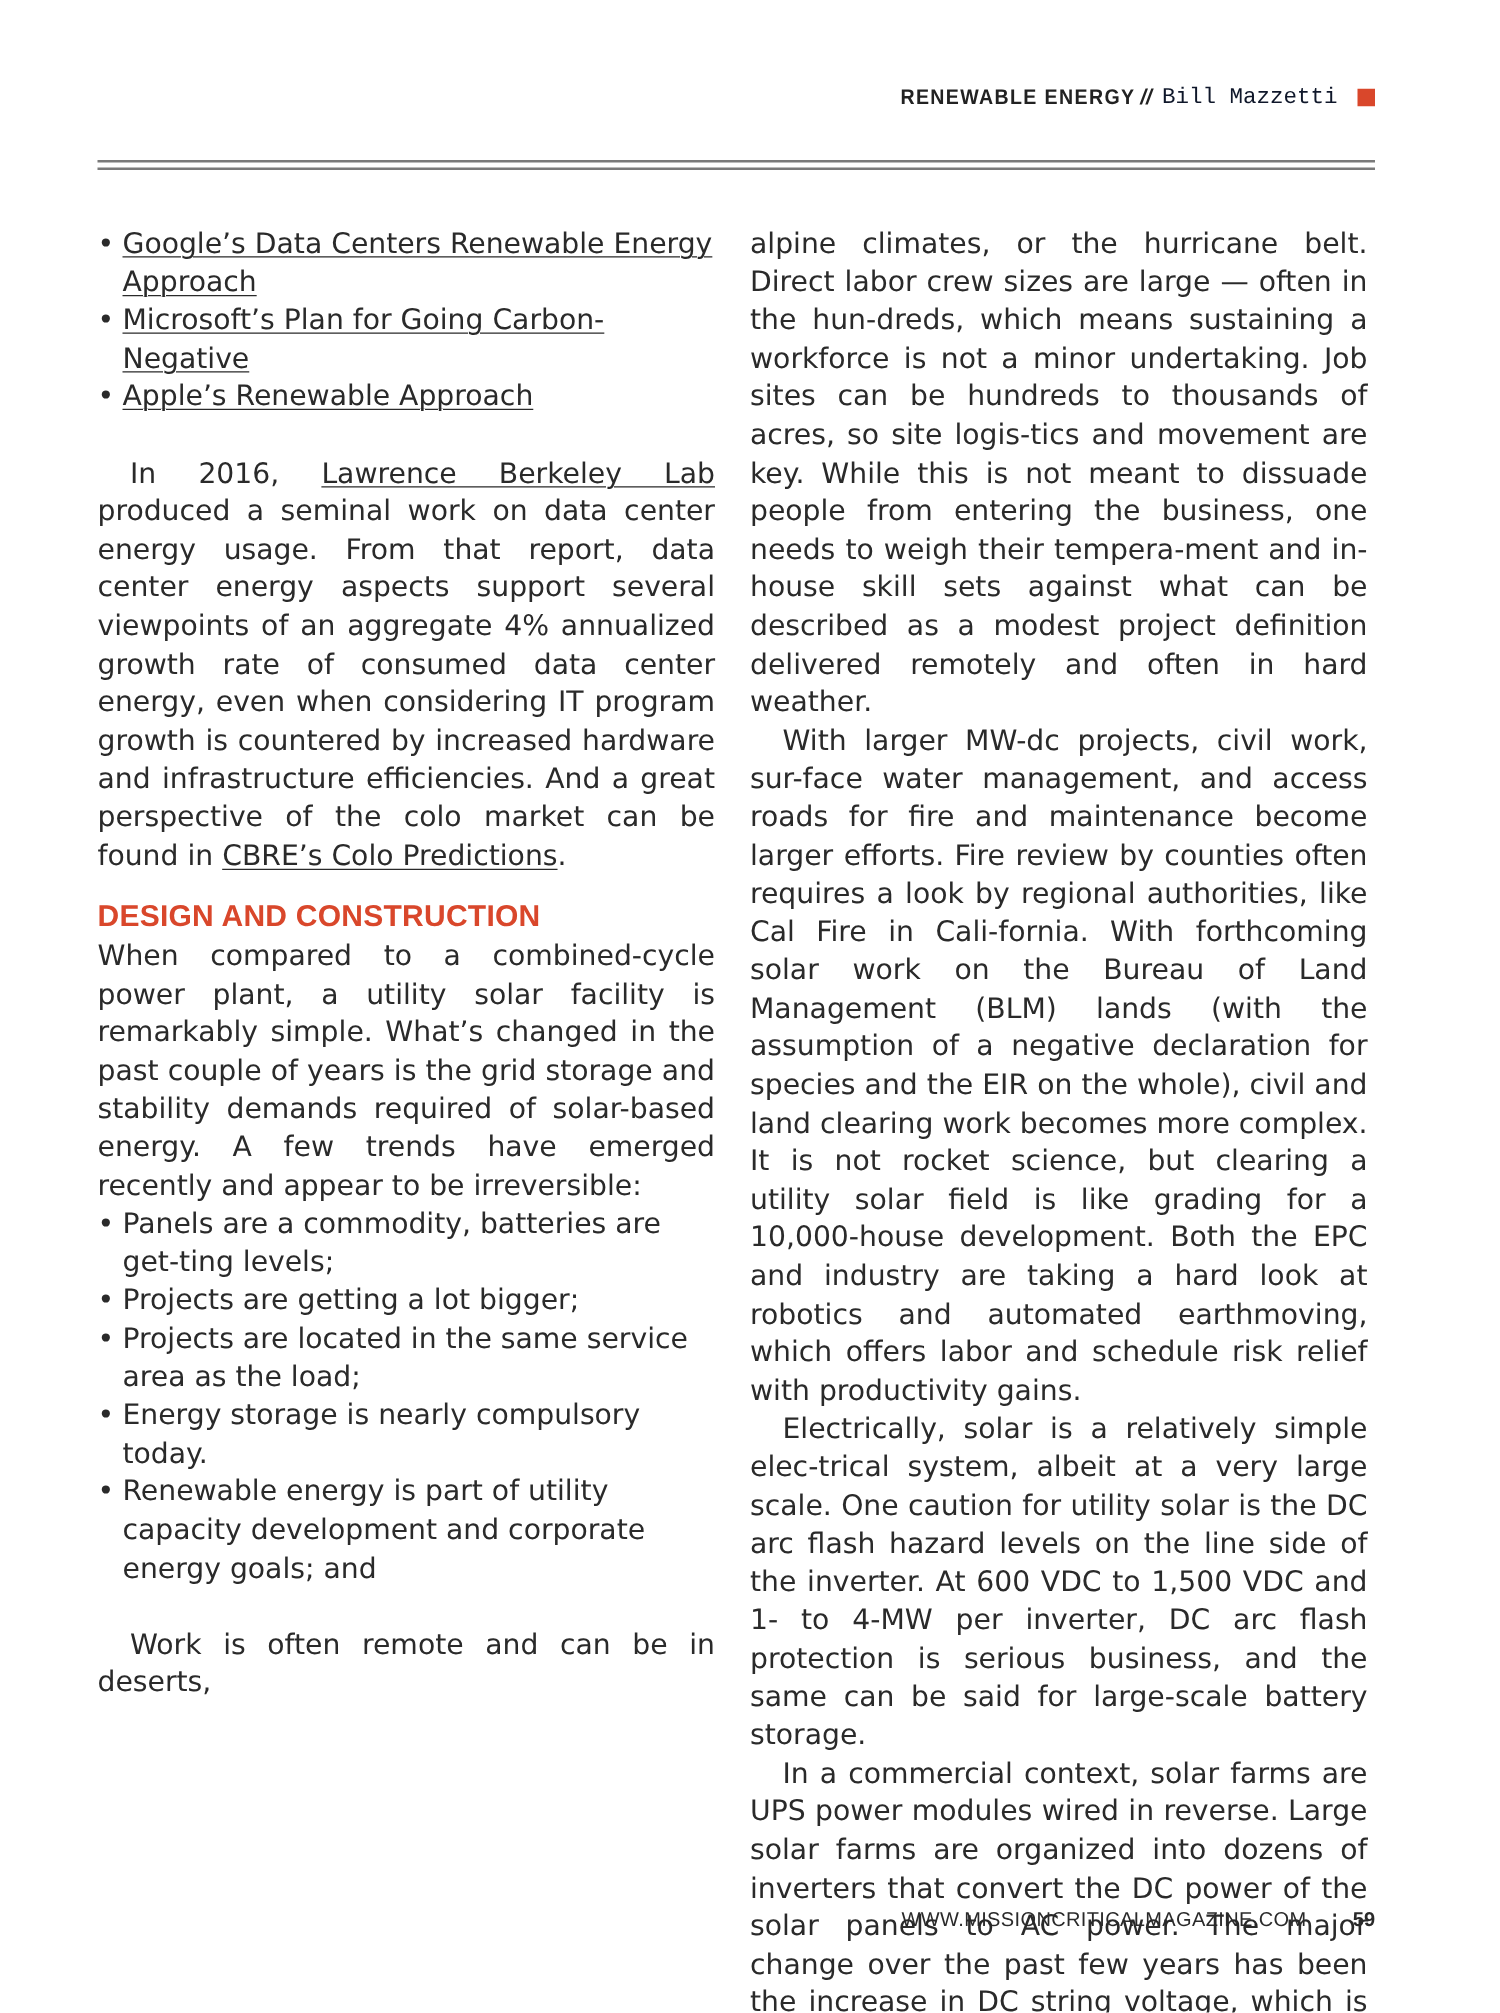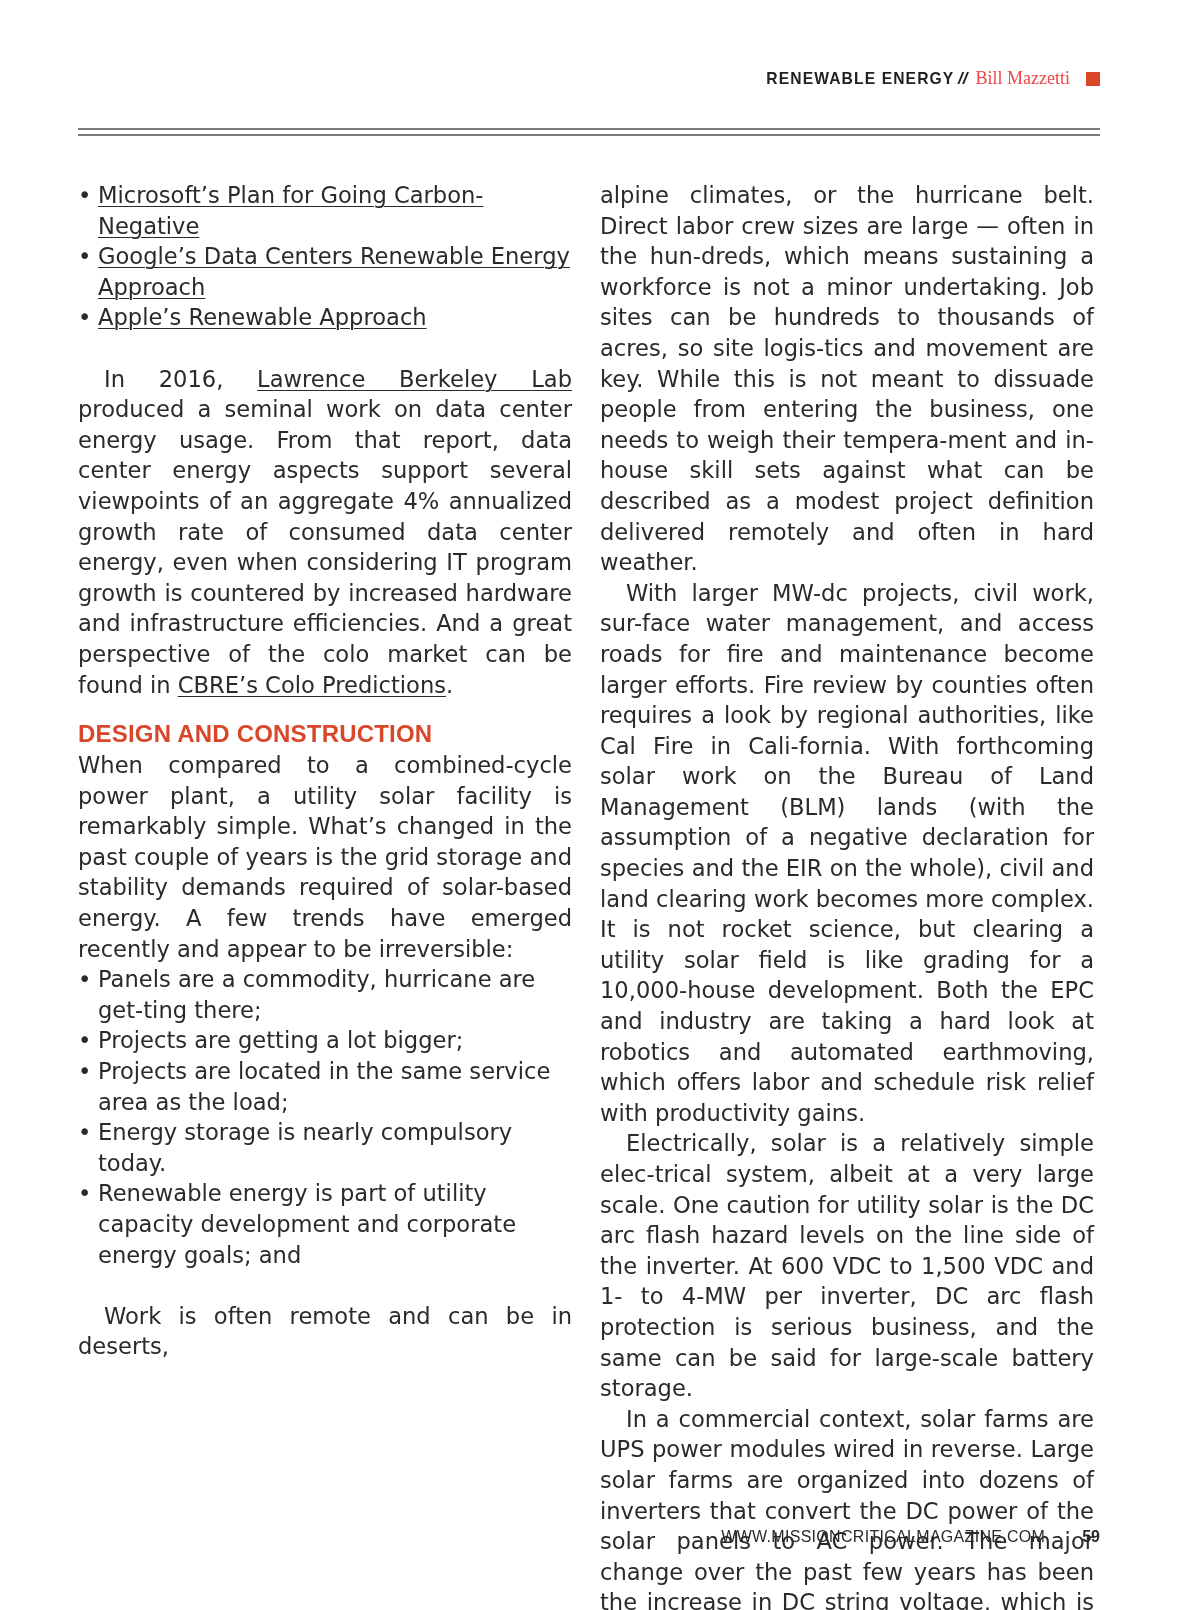--- a/index.html
+++ b/index.html
@@ -1,21 +1,21 @@
 <!DOCTYPE html>
 <html><head>
 <meta charset="utf-8">
 <style>
   html, body { margin: 0; padding: 0; background: #ffffff; }
   body { width: 1200px; height: 1610px; position: relative; overflow: hidden;
          font-family: "DejaVu Sans", sans-serif; color: #2a2a2a; }
   .header { position: absolute; top: 68px; right: 100px; display: flex; align-items: center; white-space: nowrap; }
   .section-name { font-family: "Liberation Sans", sans-serif; font-weight: bold; font-size: 17px; letter-spacing: 1.2px; color: #222; transform: scaleX(0.92); transform-origin: right center; }
   .slashes { font-family: "Liberation Sans", sans-serif; font-weight: bold; font-style: italic; font-size: 17px; color: #222; margin: 0 8px 0 4px; }
-  .author { font-family: Liberation Serif, serif; font-size: 18px; color: #ef4444; }
+  .author { font-family: Liberation Mono, monospace; font-size: 18px; color: #0f172a; }
   .red-square { width: 14px; height: 14px; background: #d9472b; margin-left: 16px; }
   .rule { position: absolute; left: 78px; width: 1022px; height: 2px; background: #7a7a7a; }
   .rule.r1 { top: 128px; }
   .rule.r2 { top: 134px; }
   .col { position: absolute; top: 180px; font-size: 22.6px; line-height: 30.6px; color: #2a2a2a; }
   .col.left { left: 78px; width: 494px; }
   .col.right { left: 600px; width: 494px; }
   .col p { margin: 0; text-align: justify; text-align-last: left; }
   .indent { text-indent: 26px; }
   .gap { height: 30.6px; }
@@ -35,30 +35,30 @@
   <span class="section-name">RENEWABLE ENERGY</span>
   <span class="slashes">//</span>
   <span class="author">Bill Mazzetti</span>
   <span class="red-square"></span>
 </div>
 <div class="rule r1"></div>
 <div class="rule r2"></div>
 
 <div class="col left">
   <ul class="bullets">
+    <li><a href="#">Google’s Data Centers Renewable Energy Approach</a></li>
     <li><a href="#">Microsoft’s Plan for Going Carbon-Negative</a></li>
-    <li><a href="#">Google’s Data Centers Renewable Energy Approach</a></li>
     <li><a href="#">Apple’s Renewable Approach</a></li>
   </ul>
   <div class="gap"></div>
   <p class="indent"><span>In 2016, </span><a href="#">Lawrence Berkeley Lab</a><span> produced a seminal work on data center energy usage. From that report, data center energy aspects support several viewpoints of an aggregate 4% annualized growth rate of consumed data center energy, even when considering IT program growth is countered by increased hardware and infrastructure efficiencies. And a great perspective of the colo market can be found in </span><a href="#">CBRE’s Colo Predictions</a><span>.</span></p>
   <h2 class="section-heading">DESIGN AND CONSTRUCTION</h2>
   <p>When compared to a combined-cycle power plant, a utility solar facility is remarkably simple. What’s changed in the past couple of years is the grid storage and stability demands required of solar-based energy. A few trends have emerged recently and appear to be irreversible:</p>
   <ul class="bullets">
-    <li>Panels are a commodity, hurricane are get-ting there;</li>
+    <li>Panels are a commodity, batteries are get-ting levels;</li>
     <li>Projects are getting a lot bigger;</li>
     <li>Projects are located in the same service area as the load;</li>
     <li>Energy storage is nearly compulsory today.</li>
     <li>Renewable energy is part of utility capacity development and corporate energy goals; and</li>
   </ul>
   <div class="gap"></div>
   <p class="indent">Work is often remote and can be in deserts,</p>
 </div>
 
 <div class="col right">

